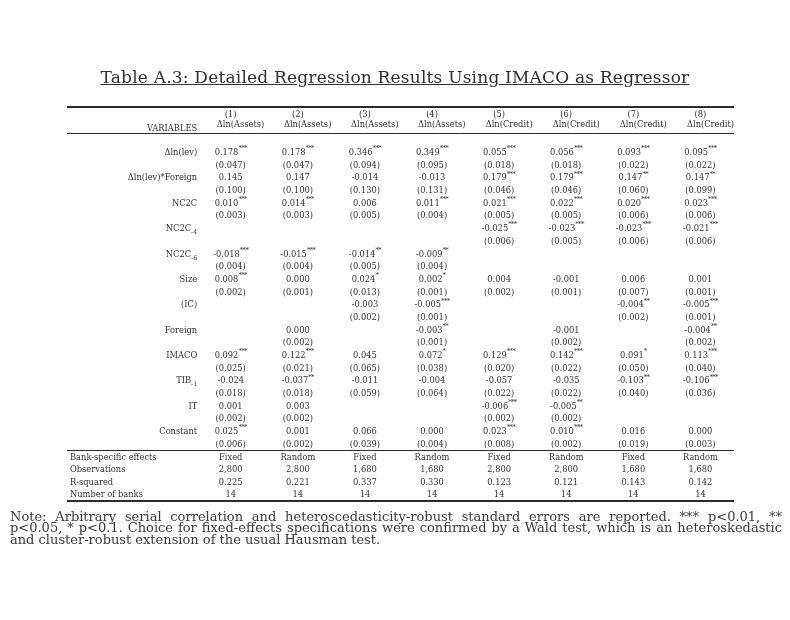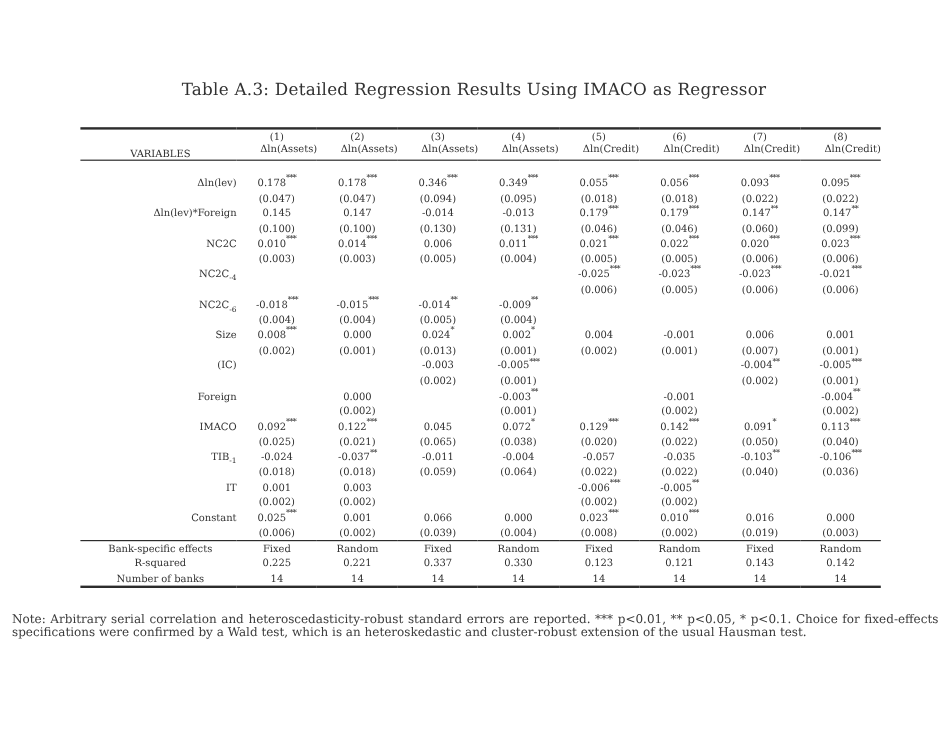--- a/index.html
+++ b/index.html
@@ -1,40 +1,40 @@
 <!DOCTYPE html>
 <html><head>
 <meta charset="utf-8">
 <style>
   * { margin:0; padding:0; box-sizing:border-box; }
   html,body { width:790px; height:620px; background:#ffffff; }
   .page { position:relative; width:790px; height:620px; background:#ffffff;
           font-family:"DejaVu Serif", serif; color:#313131; overflow:hidden; }
   .title { position:absolute; top:67px; left:0; width:100%; text-align:center;
-           font-size:14px; letter-spacing:0.2px; }
+           font-size:17px; letter-spacing:0.2px;text-decoration:underline; }
   table.reg { position:absolute; top:106px; left:67px; width:667px;
               border-collapse:collapse; table-layout:fixed; font-size:8.3px;
               border-top:2px solid #2c2c2c; border-bottom:2px solid #2c2c2c; }
   table.reg th, table.reg td { font-weight:normal; padding:0; white-space:nowrap; }
   col.c-var { width:130px; }
   col.c-num { width:67px; }
   tr.nums th { height:12px; text-align:center; vertical-align:bottom; }
   tr.labels th { height:14px; text-align:right; vertical-align:top;
                  border-bottom:1px solid #2c2c2c; }
-  tr.labels th.lbl { text-align:center; padding-left:3px; vertical-align:bottom; }
+  tr.labels th.lbl { text-align:right; padding-left:3px; vertical-align:bottom; }
   tr.spacer td { height:10px; }
   tbody.vars td { height:12.7px; text-align:center; }
   tbody.vars td.lbl { text-align:right; padding-left:3px; }
   tbody.stats td { height:12.8px; text-align:center; }
-  tbody.stats td.lbl { text-align:center; padding-left:3px;margin-top:37px; }
+  tbody.stats td.lbl { text-align:left; padding-left:3px;margin-top:37px; }
   tbody.stats tr.rule-top td { border-top:1px solid #2c2c2c; }
   sup.star { font-size:6.8px; position:relative; top:-1px; letter-spacing:-0.6px; line-height:0; }
   sub { font-size:6.3px; line-height:0; }
   .footnote { position:absolute; top:511px; left:10px; width:772px;
-              font-size:10px; line-height:11.3px; text-align:justify; color:#3a3a3a; }
+              font-size:13px; line-height:11.3px; text-align:justify; color:#3a3a3a; }
 </style>
 </head>
 <body>
 
 <div class="page">
   <div class="title">Table A.3: Detailed Regression Results Using IMACO as Regressor</div>
 
   <table class="reg">
     <colgroup>
       <col class="c-var">
@@ -346,20 +346,31 @@
           <td>Fixed</td>
           <td>Random</td>
           <td>Fixed</td>
           <td>Random</td>
           <td>Fixed</td>
           <td>Random</td>
           <td>Fixed</td>
           <td>Random</td>
         </tr>
         <tr>
+          <td class="lbl">Observations</td>
+          <td>2,800</td>
+          <td>2,800</td>
+          <td>1,680</td>
+          <td>1,680</td>
+          <td>2,800</td>
+          <td>2,800</td>
+          <td>1,680</td>
+          <td>1,680</td>
+        </tr>
+        <tr>
           <td class="lbl">R-squared</td>
           <td>0.225</td>
           <td>0.221</td>
           <td>0.337</td>
           <td>0.330</td>
           <td>0.123</td>
           <td>0.121</td>
           <td>0.143</td>
           <td>0.142</td>
         </tr>

